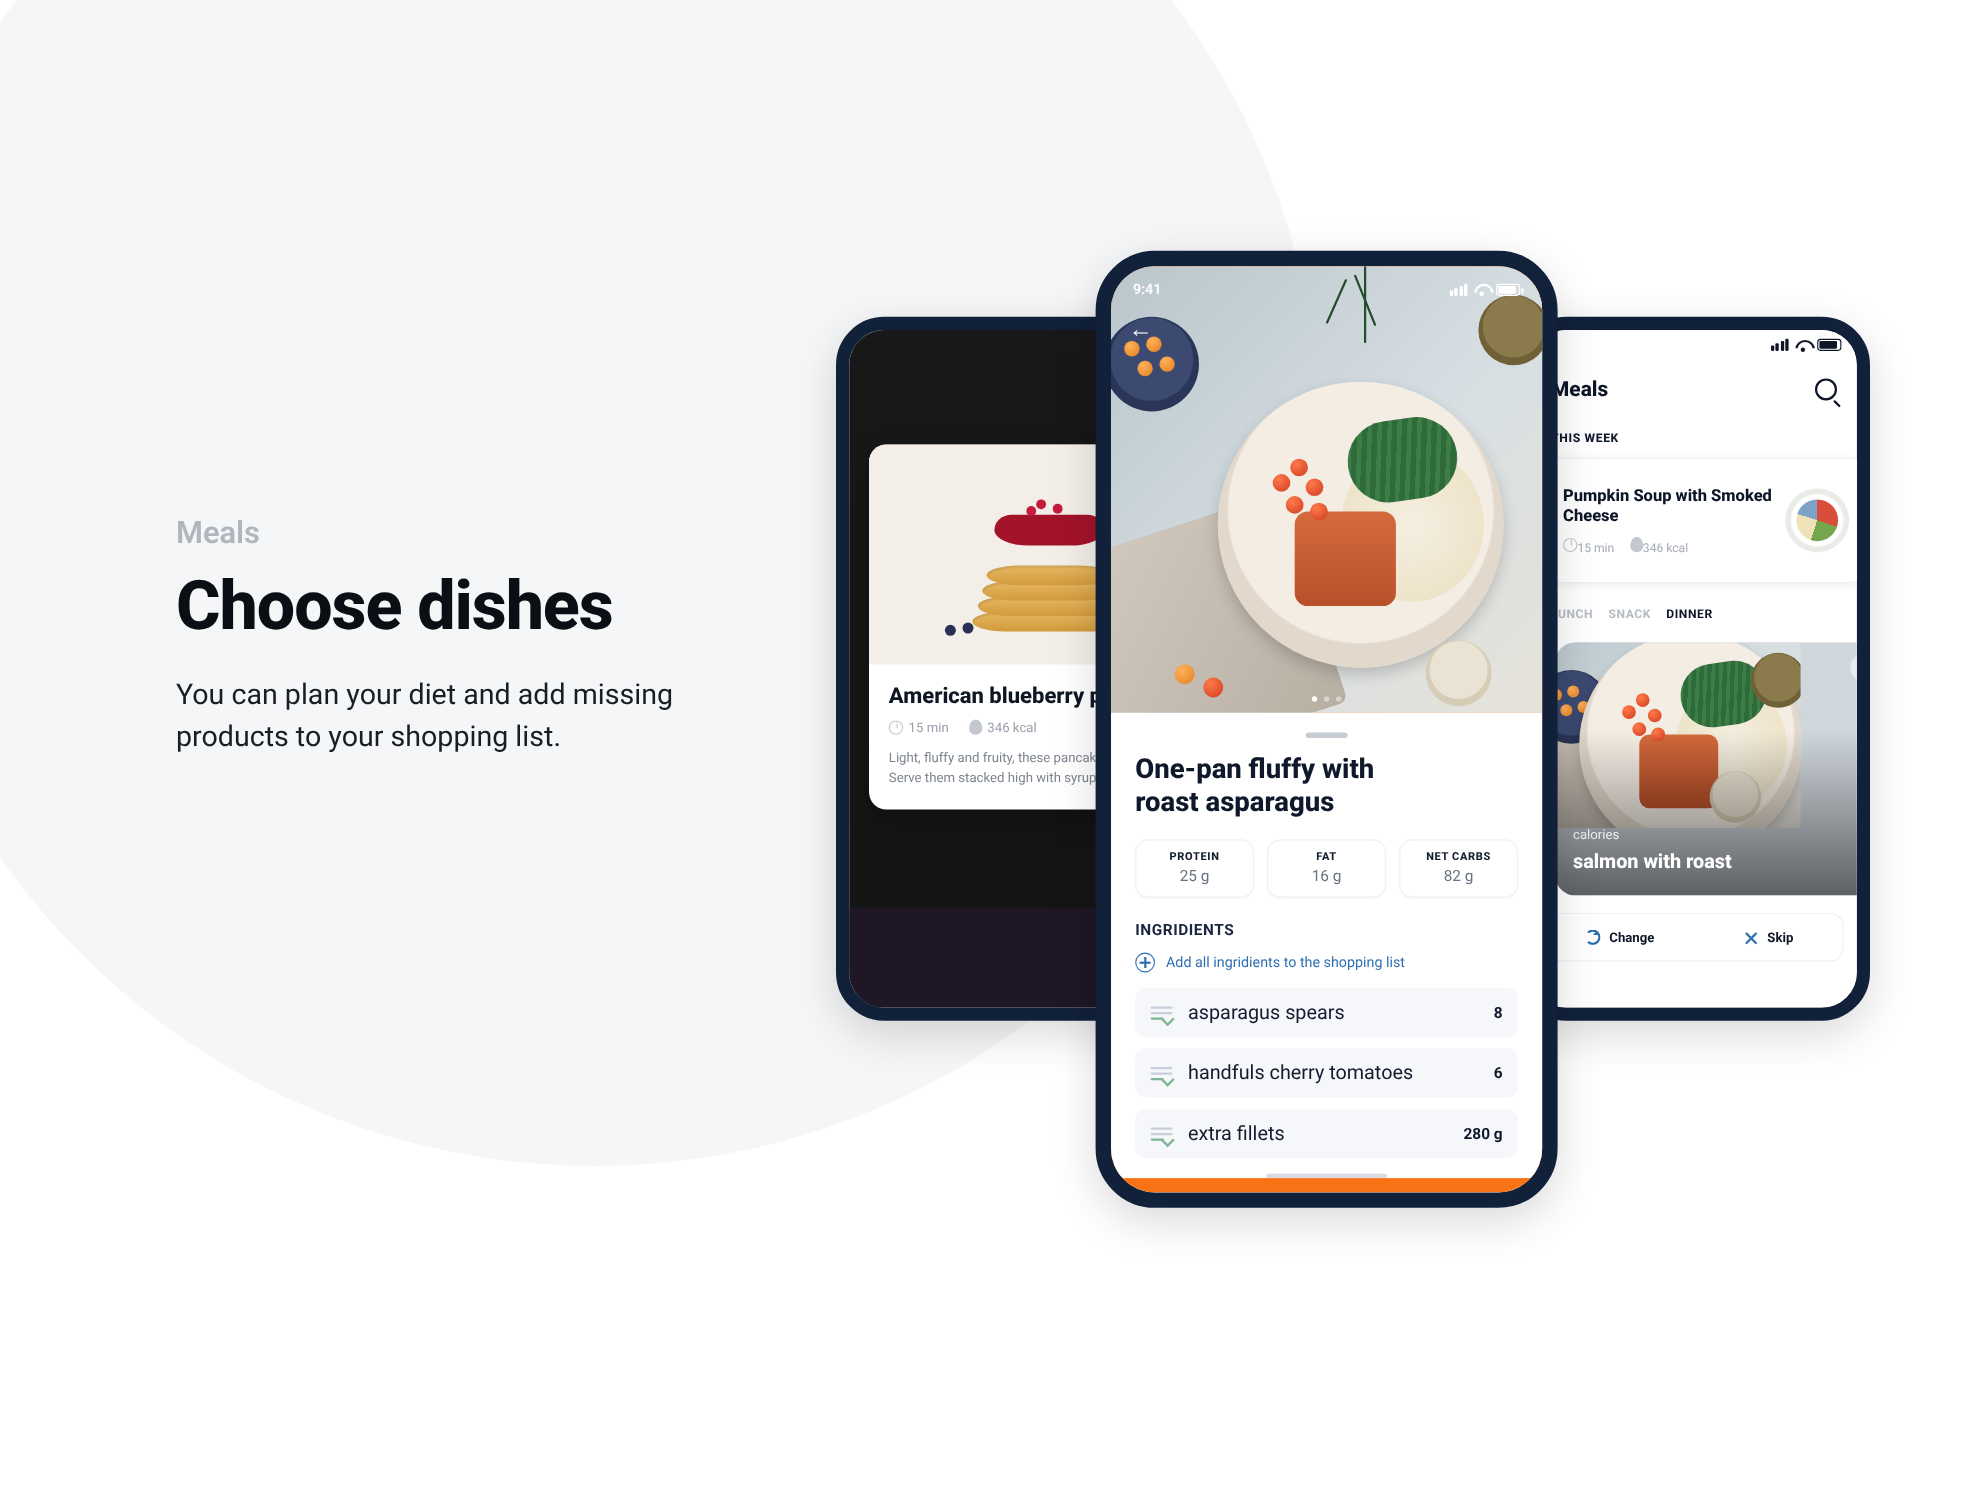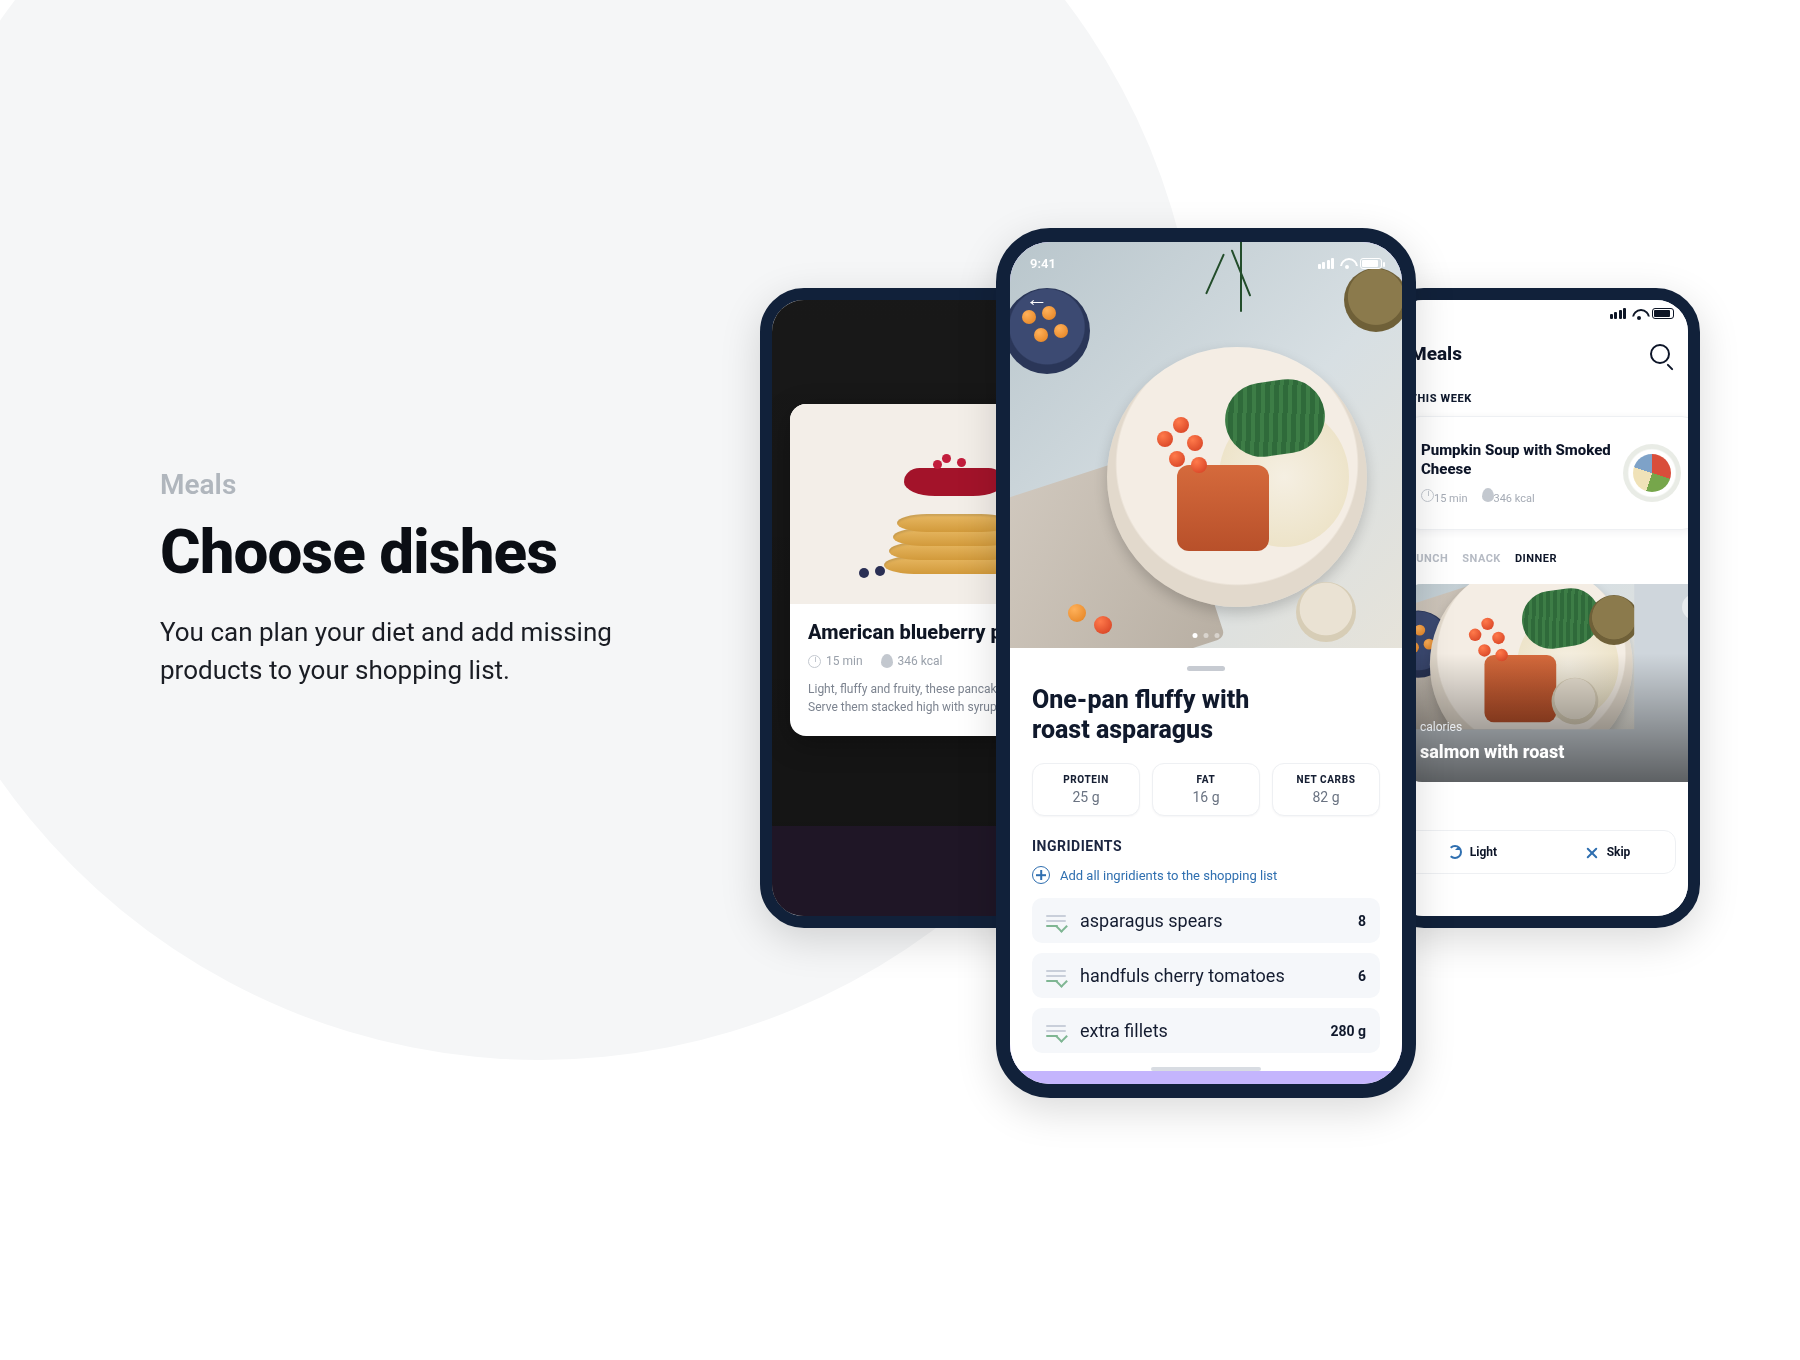--- a/index.html
+++ b/index.html
@@ -156,21 +156,21 @@
   .left-card-body { padding: 16px 18px 20px; }
   .left-card-title { font-size:20px; font-weight:800; color:#0f1624; line-height:1.2; }
   .meta-row { display:flex; gap:18px; margin-top:10px; color:#9aa1ab; font-size:12px; align-items:center;}
   .meta-row .m { display:flex; gap:5px; align-items:center;}
   .mini-icon { width:13px; height:13px; border:1.5px solid #c3c8cf; border-radius:50%; display:inline-block; position:relative;}
   .mini-icon.clock::after{content:""; position:absolute; left:50%; top:15%; width:1.5px; height:5px; background:#c3c8cf;}
   .mini-icon.fire{ border:none; width:12px; height:14px; border-radius:50% 50% 50% 50%/60% 60% 40% 40%; background:#c3c8cf;}
   .left-card-desc{ margin-top:12px; font-size:12px; line-height:1.5; color:#7d8490;}
 
   
-  .center-inner { position:relative; width:100%; height:100%; background:#c4b5fd;}
+  .center-inner { position:relative; width:100%; height:100%; background:#f97316;}
   .status-bar { position:absolute; top:10px; left:0; right:0; height:22px; display:flex; justify-content:space-between; align-items:center; padding:0 20px; color:#fff; font-size:13px; font-weight:600;}
   .st-right { display:flex; gap:6px; align-items:center;}
   .sig{ display:flex; gap:1.5px; align-items:flex-end;}
   .sig i{ width:3px; background:#fff; display:block; border-radius:1px;}
   .sig i:nth-child(1){height:5px;} .sig i:nth-child(2){height:7px;} .sig i:nth-child(3){height:9px;} .sig i:nth-child(4){height:11px;}
   .wifi{ width:14px; height:10px; position:relative;}
   .wifi::before{content:"";position:absolute;left:0;top:0;width:14px;height:14px;border:2px solid #fff;border-radius:50%;clip-path: polygon(0 0,100% 0,100% 45%,0 45%);} 
   .wifi::after{content:"";position:absolute;left:5px;top:7px;width:4px;height:4px;background:#fff;border-radius:50%;}
   .batt{ width:22px; height:11px; border:1.5px solid #fff; border-radius:3px; position:relative;}
   .batt::after{content:"";position:absolute;right:-4px;top:3px;width:2px;height:5px;background:#fff;border-radius:1px;}
@@ -267,21 +267,21 @@
   .r-search::after{content:"";position:absolute;right:-6px;bottom:-6px;width:8px;height:2px;background:#0d1528;transform:rotate(45deg);border-radius:1px;}
   .r-section-label{ position:absolute; top:92px; left:18px; font-size:11px; letter-spacing:0.6px; font-weight:800; color:#101a2e;}
   .r-card{ position:absolute; top:116px; left:12px; right:-10px; height:114px; border:1px solid #eef0f3; border-radius:16px; background:#fff; box-shadow:0 2px 8px rgba(16,25,44,0.06); padding:14px 16px; display:flex; align-items:center; gap:12px;}
   .r-card .txt{flex:1;}
   .r-card .ttl{font-size:15px; font-weight:800; line-height:1.25; color:#0d1528;}
   .r-card .meta{ display:flex; gap:14px; margin-top:10px; color:#a5abb5; font-size:11px; align-items:center;}
   .r-card .th{ width:58px;height:58px;border-radius:50%; background: radial-gradient(circle,#fff 0 56%, #e9ece6 60% 100%); position:relative;}
   .r-card .th::before{content:"";position:absolute;inset:10px;border-radius:50%;background: conic-gradient(#d94e3b 0 30%, #76a64b 30% 55%, #f0e2b8 55% 80%, #7ea2c8 80% 100%);}
   .r-tabs{ position:absolute; top:252px; left:0; right:0; padding:0 18px; display:flex; gap:14px; font-size:11px; letter-spacing:0.5px; font-weight:700; color:#b6bbc4;}
   .r-tabs span:last-child{color:#0d1528;}
-  .r-big{ position:absolute; top:284px; left:12px; right:-30px; height:198px; border-radius:18px; overflow:hidden; background:#cfd6dc;}
+  .r-big{ position:absolute; top:284px; left:22px; right:-30px; height:230px; border-radius:18px; overflow:hidden; background:#cfd6dc;}
   .r-big .imgfill{position:absolute; inset:0;}
   .r-big .dark{position:absolute; inset:0; background:linear-gradient(180deg, rgba(0,0,0,0.0) 35%, rgba(0,0,0,0.55) 100%);}
   .r-big .heart{position:absolute; top:10px; right:10px; width:26px;height:26px; border-radius:50%; background:rgba(255,255,255,0.5); display:flex;align-items:center;justify-content:center;color:#6a7382;font-size:14px;}
   .r-big .lab{position:absolute; left:16px; bottom:48px; color:#e9edf2; font-size:12px;}
   .r-big .ttl{position:absolute; left:16px; bottom:20px; right:16px; color:#fff; font-size:18px; font-weight:800;}
   .r-actions{position:absolute; top:530px; left:12px; right:12px; height:44px; background:#fff; border:1px solid #eef0f3; border-radius:12px; display:flex;}
   .r-actions .act{flex:1; display:flex; gap:8px; align-items:center; justify-content:center; font-size:12px; font-weight:700; color:#0d1528;}
   .sync{width:14px;height:14px;border:2px solid #2f6fb0;border-left-color:transparent;border-radius:50%;position:relative;}
   .sync::after{content:"";position:absolute;top:-3px;left:5px;border:3px solid transparent;border-bottom-color:#2f6fb0;}
   .xmark{width:14px;height:14px;position:relative;}
@@ -409,21 +409,21 @@
             </div>
           </div>
           <div class="dark"></div>
           <div class="heart">♡</div>
           <div class="lab">calories</div>
           <div class="ttl">salmon with roast</div>
         </div>
         <div class="r-actions">
           <div class="act">
               <span class="sync"></span>
-              <span>Light</span>
+              <span>Change</span>
             </div>
           <div class="act">
               <span class="xmark"></span>
               <span>Skip</span>
             </div>
         </div>
       </div>
     </div>
 
     <div class="phone center">

